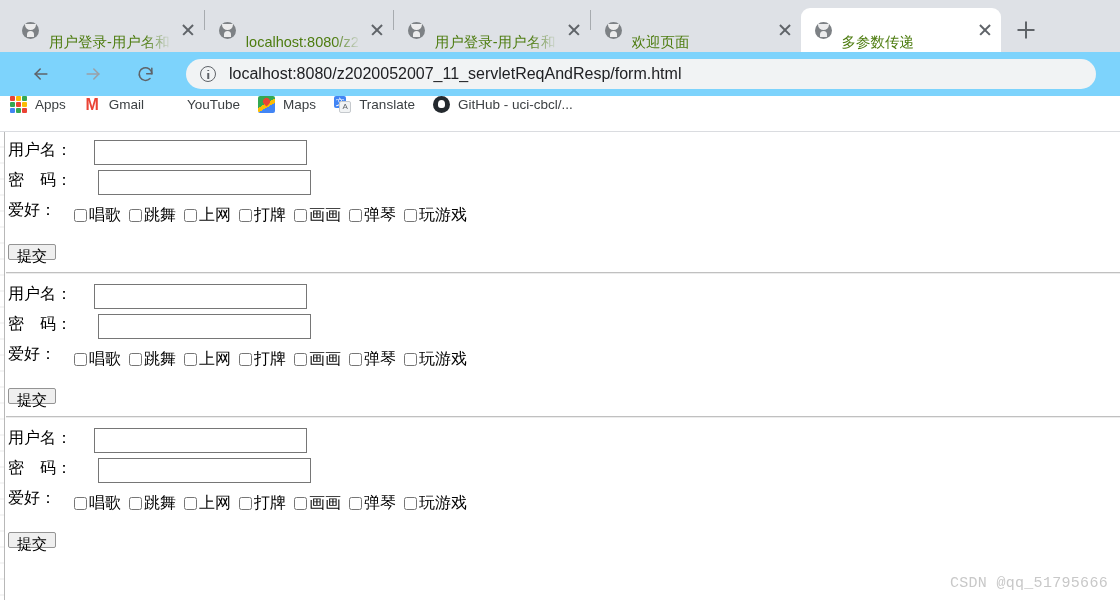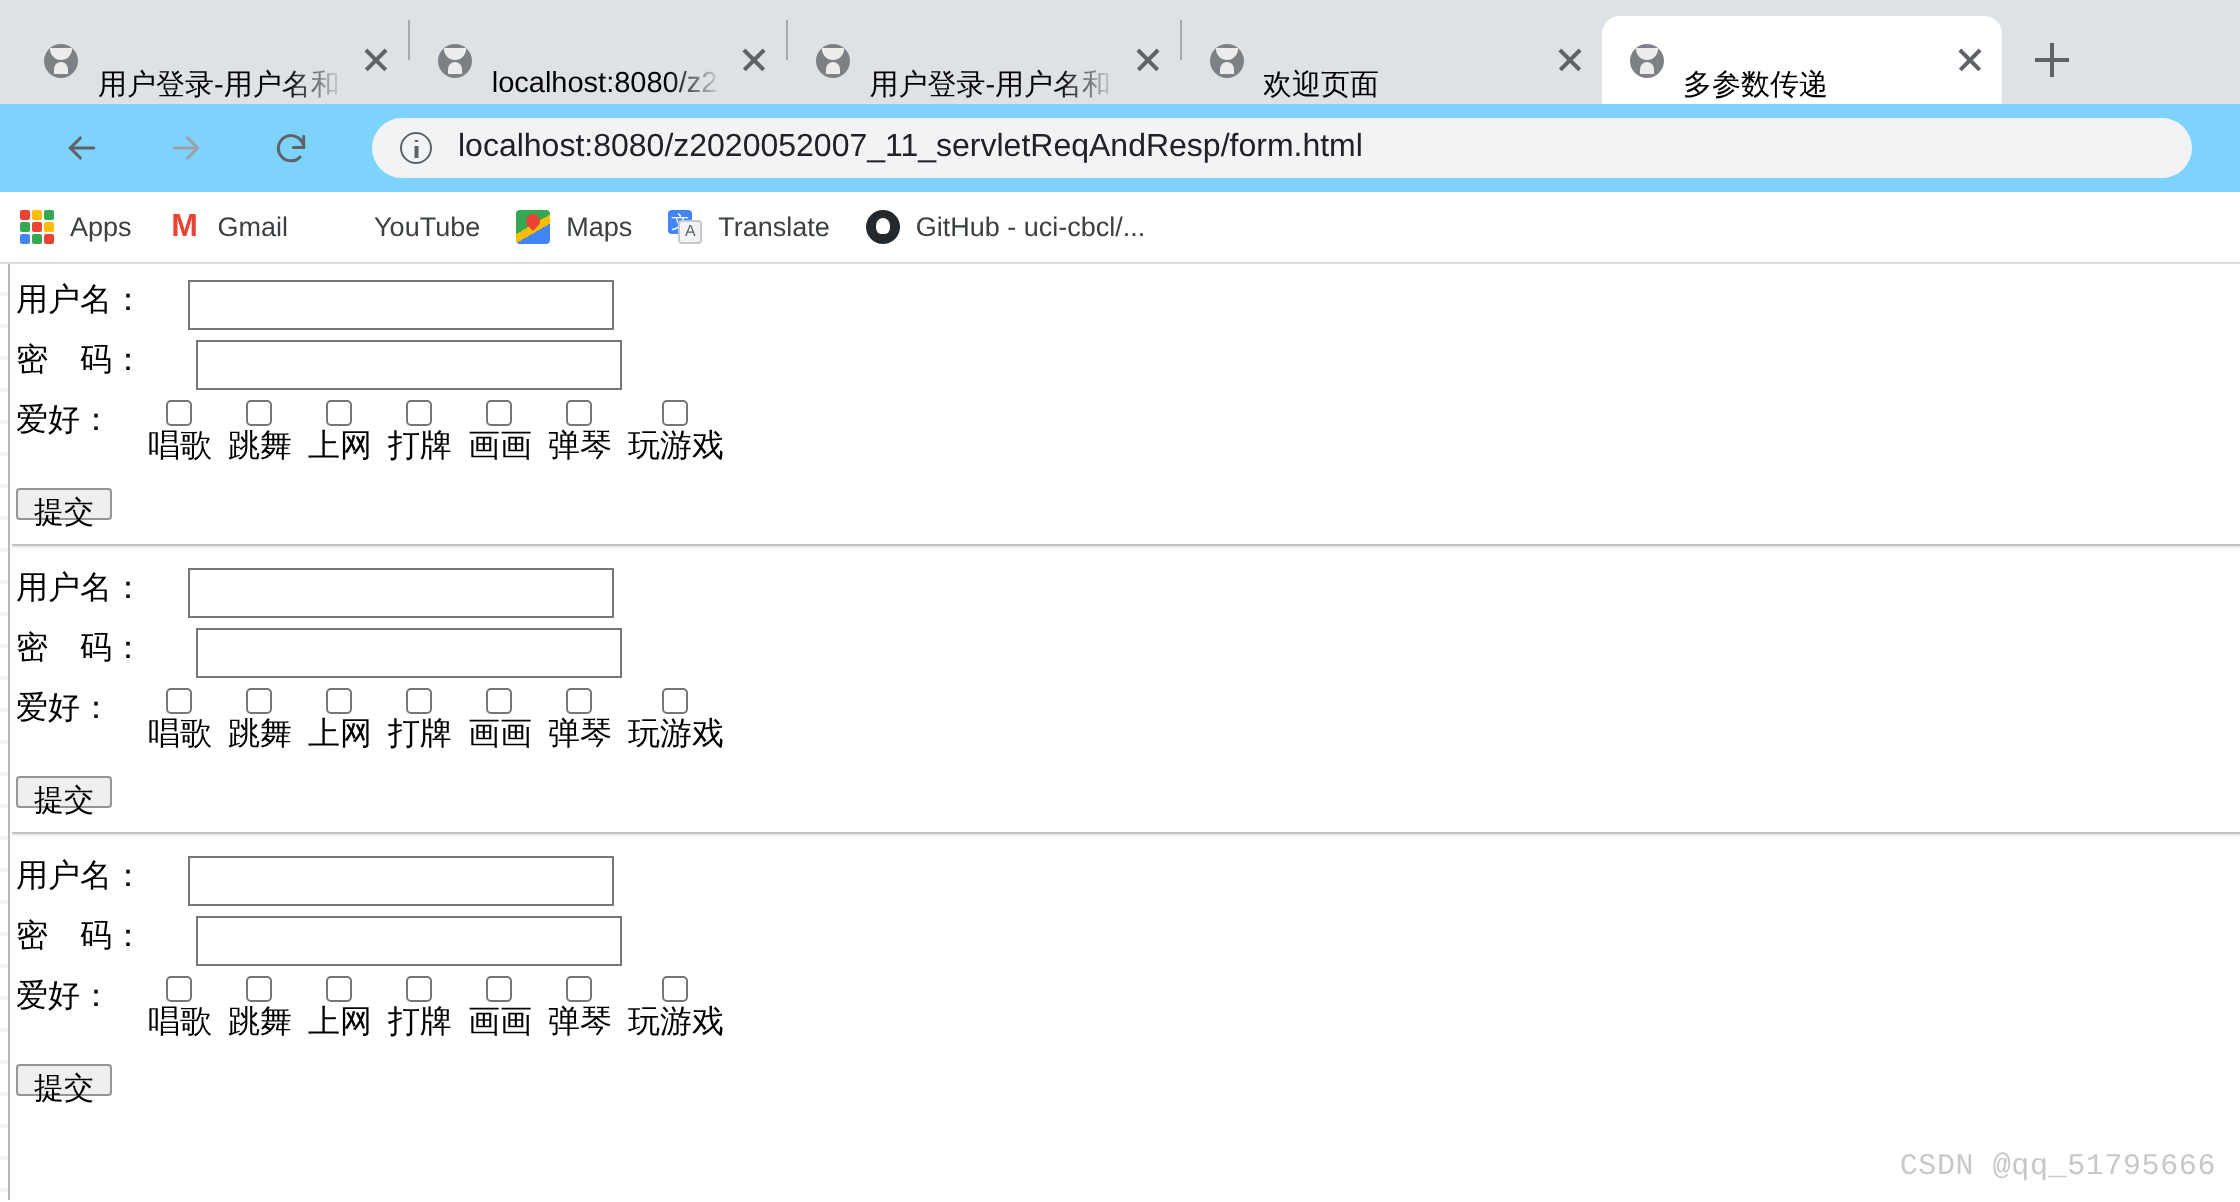--- a/index.html
+++ b/index.html
@@ -55,21 +55,21 @@
   }
   .tab-favicon::after {
     content:"";
     position:absolute; left:5px; top:9px;
     width:7px; height:6px;
     border-radius: 6px 6px 0 0;
     background:#ffffff; opacity:.85;
   }
   .tab-title {
     font-size: 14.5px;
-    color: #000000;
+    color: #4d7c0f;
     white-space: nowrap;
     overflow: hidden;
     flex: 1 1 auto;
     -webkit-mask-image: linear-gradient(to right, #000 78%, rgba(0,0,0,0.08) 100%);
     mask-image: linear-gradient(to right, #000 78%, rgba(0,0,0,0.08) 100%);
     margin-top: 24px;
   }
   .tab-title.nofade { -webkit-mask-image:none; mask-image:none; }
   .tab-close {
     width: 24px; height: 24px;
@@ -148,21 +148,21 @@
     white-space: nowrap;
     overflow:hidden;
     font-family: "Liberation Sans", sans-serif;
   }
 
   
   .bookmarks {
     height: 36px;
     background: #ffffff;
     display: flex;
-    align-items: center;
+    align-items: flex-start;
     padding: 0 10px;
     border-bottom: 1px solid #dadce0;
   }
   .bm {
     display: flex; align-items: center;
     margin-right: 18px;
     flex: 0 0 auto;
   }
   .bm-label {
     font-size: 13.5px;
@@ -252,21 +252,21 @@
   .label.hobby { width: 66px; }
   .txtinput {
     width: 213px; height: 25px;
     border: 1px solid #767676;
     background: #fff;
     outline: none;
     font-size: 13px;
     padding: 0 3px;
     font-family: "Liberation Sans", sans-serif;
   }
-  .cbwrap { display:flex; align-items:center; margin-right: 8px; flex-direction: column; }
+  .cbwrap { display:flex; align-items:center; margin-right: 8px; }
   .cbwrap input[type=checkbox] {
     width: 13px; height: 13px; margin: 0 2px 0 0;
   }
   .cbtext {
     font-size: 16px; color:#000;
     font-family: "DejaVu Sans", "Liberation Sans", sans-serif;
     white-space: nowrap;
   }
   .submit {
     margin-top: 14px;

